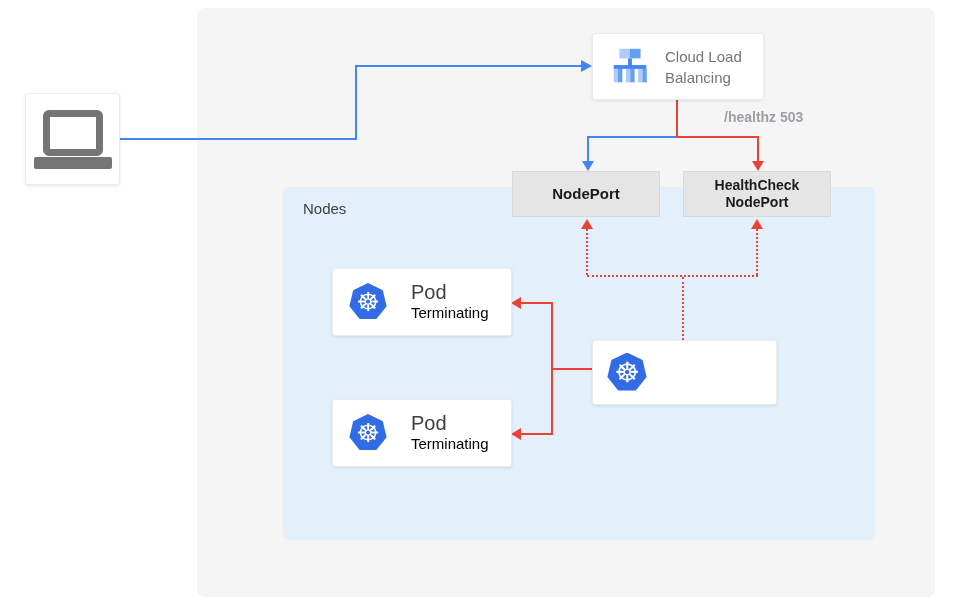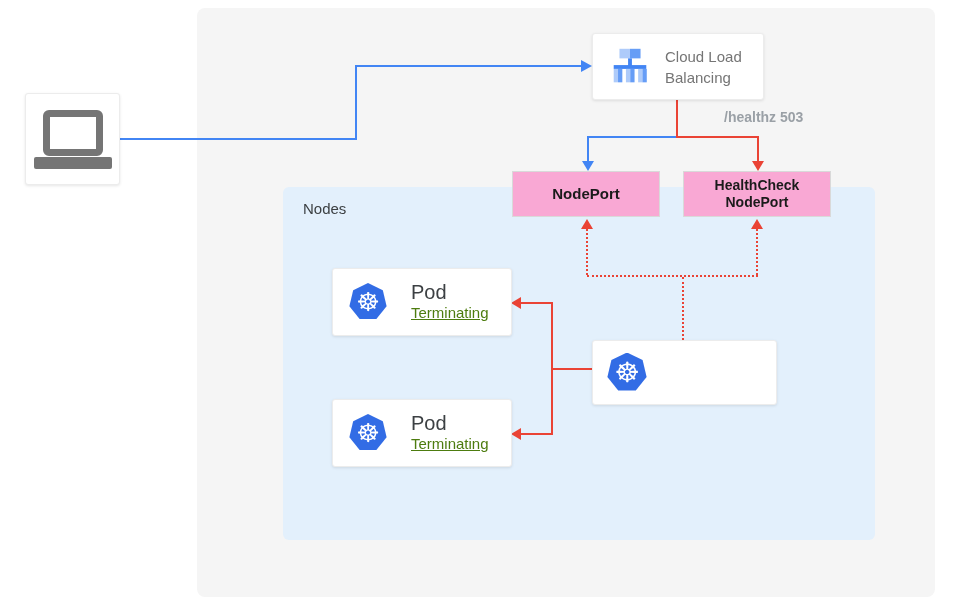--- a/index.html
+++ b/index.html
@@ -18,26 +18,26 @@
   }
   .nodes-label{
     position:absolute;left:20px;top:13px;font-size:15px;color:#3c4043;
   }
   .card{
     position:absolute;background:#ffffff;border:1px solid #ececec;border-radius:3px;
     box-shadow:0 1px 3px rgba(0,0,0,0.10);box-sizing:border-box;
     display:flex;align-items:center;
   }
   .portbox{
-    position:absolute;background:#f9a8d4;border:1px solid #d9d9d9;box-sizing:border-box;
+    position:absolute;background:#e5e5e5;border:1px solid #d9d9d9;box-sizing:border-box;
     display:flex;flex-direction:column;align-items:center;justify-content:center;
     font-weight:bold;color:#1b1b1b;font-size:15px;line-height:18px;text-align:center;
   }
   .entity-title{font-size:20px;color:#3c4043;line-height:21px;}
-  .entity-sub{font-size:15px;color:#4d7c0f;line-height:20px;text-decoration:underline;}
+  .entity-sub{font-size:15px;color:#000000;line-height:20px;}
   .clb-label{font-size:15px;color:#757575;line-height:21px;width:92px;}
   .healthz{
     position:absolute;left:724px;top:109px;font-size:14px;font-weight:bold;color:#9aa0a6;
   }
   
   .laptop{display:flex;flex-direction:column;align-items:center;width:100%;}
   .laptop-screen{
     width:46px;height:32px;border:7px solid #757575;border-radius:6px;background:#ffffff;
   }
   .laptop-base{width:78px;height:12px;background:#757575;border-radius:2px;margin-top:1px;}

